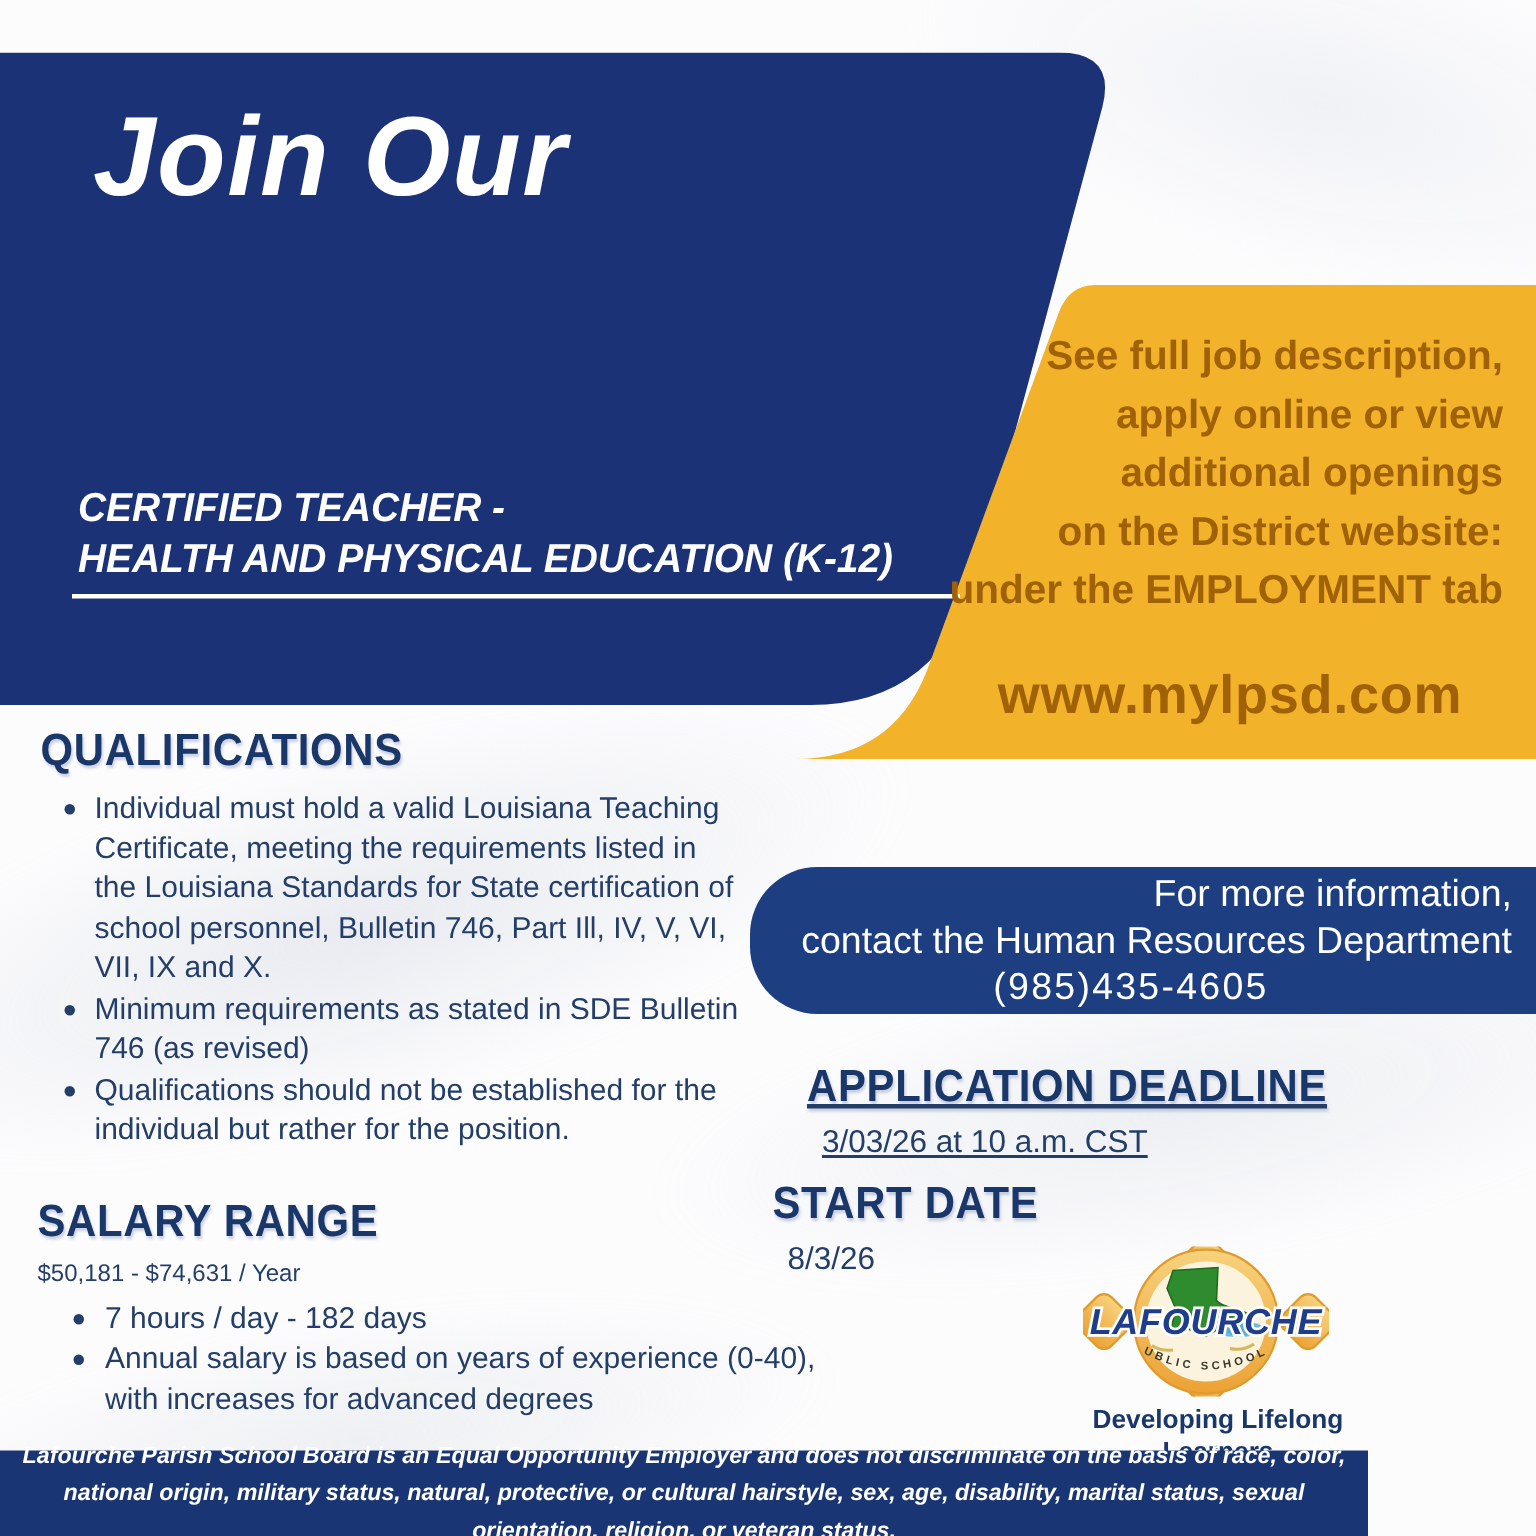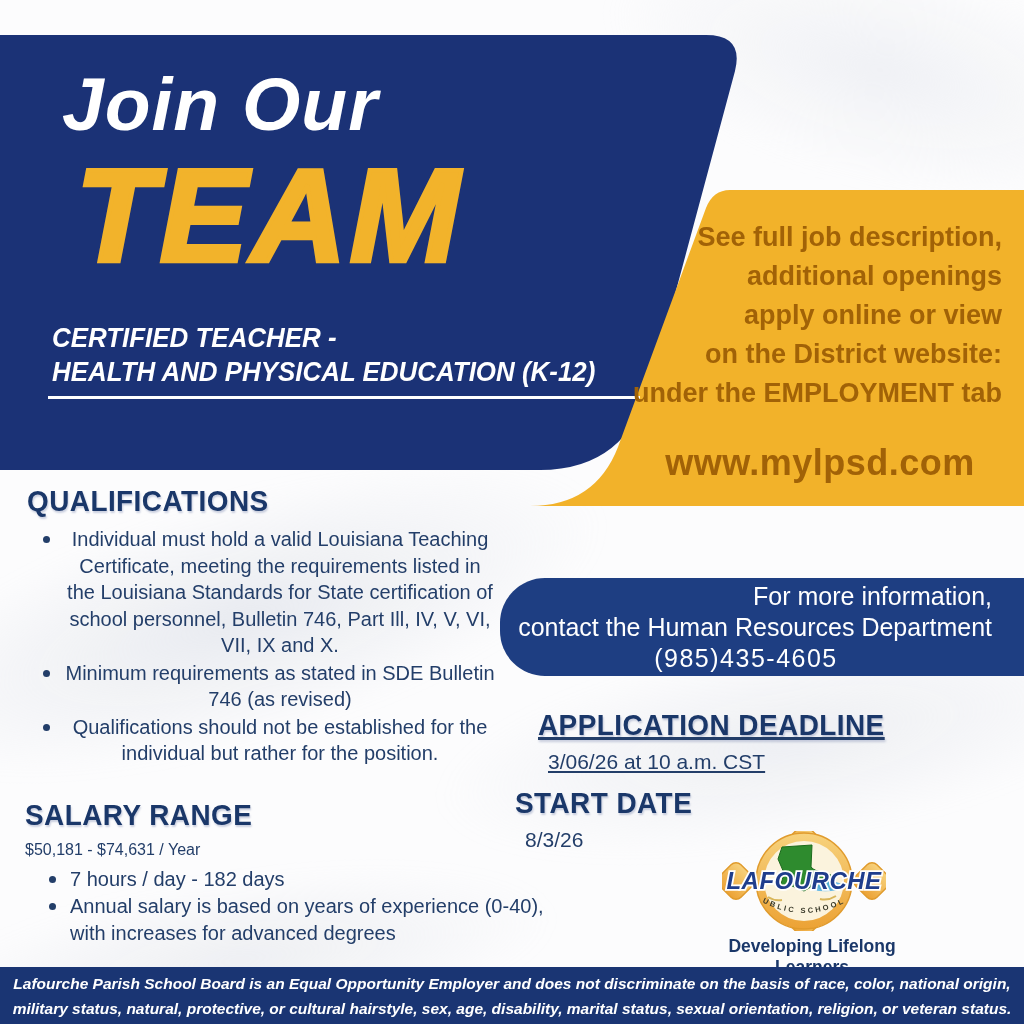--- a/index.html
+++ b/index.html
@@ -35,50 +35,50 @@
   .school{position:absolute;left:51px;top:372px;font-size:28px;letter-spacing:.5px;}
 
   
   .apply-text{position:absolute;left:500px;top:190px;width:524px;height:316px;color:#a16207;}
   .apply-lines{position:absolute;top:28px;right:22px;text-align:right;font-size:27px;line-height:39px;font-weight:bold;}
   .apply-site{position:absolute;left:150px;right:34px;bottom:22px;text-align:center;font-size:36px;font-weight:bold;letter-spacing:.5px;cursor:pointer;}
 
   
   .contact-box{position:absolute;left:500px;top:578px;width:524px;height:98px;background:#1e3e82;
     border-radius:45px 0 0 45px;display:flex;flex-direction:column;justify-content:center;
-    text-align:right;color:#fff;font-size:25px;line-height:31px;padding-right:32px;box-sizing:border-box;}
+    text-align:right;color:#fff;font-size:25px;line-height:31px;padding-right:16px;box-sizing:border-box;}
   .contact-box .phone{letter-spacing:1.5px;text-align:center;}
 
   .h-navy{color:#1a3769;font-weight:bold;letter-spacing:.5px;white-space:nowrap;
     transform:scaleX(.93);transform-origin:left center;
     text-shadow:1px 2px 2px rgba(27,51,118,.22);}
   .section-heading{font-size:30px;}
 
   
   .qualifications{position:absolute;left:27px;top:484px;width:470px;}
-  .qualifications ul{margin:8px 0 0 0;padding:0 0 0 14px;list-style:none;text-align:center;}
+  .qualifications ul{margin:8px 0 0 0;padding:0 0 0 14px;list-style:none;}
   .qualifications li{position:relative;padding-left:22px;font-size:20px;line-height:26.5px;margin-bottom:1px;}
   .qualifications li::before,.salary li::before{content:"";position:absolute;left:2px;top:10px;width:7px;height:7px;border-radius:50%;background:#233e69;}
   .salary{position:absolute;left:25px;top:798px;width:545px;}
   .salary .range{font-size:16px;margin-top:9px;}
   .salary ul{margin:7px 0 0 0;padding:0 0 0 22px;list-style:none;}
   .salary li{position:relative;padding-left:23px;font-size:20px;line-height:27px;}
 
   
   .deadline{position:absolute;left:538px;top:708px;text-decoration:underline;}
   .startdate{position:absolute;left:515px;top:786px;}
   .info-value{font-size:21px;margin:8px 0 0 10px;color:#233e69;}
 
   
   .logo-svg{position:absolute;left:722px;top:831px;}
   .tagline{position:absolute;left:702px;top:936px;width:220px;text-align:center;
     font-size:17.5px;font-weight:bold;color:#1a3769;}
 
   
-  .footer{position:absolute;left:0;bottom:0;width:1024px;height:57px;background:#1a3573;
+  .footer{position:absolute;left:0;bottom:0;width:912px;height:57px;background:#1a3573;
     display:flex;align-items:center;justify-content:center;}
   .footer-text{color:#fff;font-size:15.5px;font-weight:bold;font-style:italic;text-align:center;
     line-height:25px;padding:0 8px;}
 </style>
 </head>
 <body>
 
 <div class="canvas">
 
   <div class="streak s1"></div>
@@ -89,33 +89,32 @@
   <svg class="shape hero-shape" width="760" height="435" viewBox="0 0 760 435" aria-hidden="true">
     <path d="M0,0 H706 Q744,0 735,36 L652,345 Q628,435 540,435 H0 Z" fill="#1b3276"></path>
   </svg>
 
   <svg class="shape apply-shape" width="524" height="316" viewBox="0 0 524 316" aria-hidden="true">
     <path d="M230,0 H524 V316 H30 Q95,316 118,257 L206,18 Q213,0 230,0 Z" fill="#f2b22a"></path>
   </svg>
 
   <div class="hero">
     <div class="join-our">Join Our</div>
-    <div class="team">TEAM</div>
     <div class="cert">
       <div>CERTIFIED TEACHER -</div>
       <div>HEALTH AND PHYSICAL EDUCATION (K-12)</div>
     </div>
     <div class="hero-rule"></div>
   </div>
 
   <div class="apply-text">
     <div class="apply-lines">
       <div>See full job description,</div>
+      <div>apply online or view</div>
       <div>additional openings</div>
-      <div>apply online or view</div>
       <div>on the District website:</div>
       <div>under the EMPLOYMENT tab</div>
     </div>
     <div class="apply-site">www.mylpsd.com</div>
   </div>
 
   <div class="contact-box">
     <div>For more information,</div>
     <div>contact the Human Resources Department</div>
     <div class="phone">(985)435-4605</div>
@@ -134,21 +133,21 @@
     <div class="h-navy section-heading">SALARY RANGE</div>
     <div class="range">$50,181 - $74,631 / Year</div>
     <ul>
       <li><span>7 hours / day - 182 days</span></li>
       <li><span>Annual salary is based on years of experience (0-40), with increases for advanced degrees</span></li>
     </ul>
   </section>
 
   <section class="deadline">
     <div class="h-navy section-heading">APPLICATION DEADLINE</div>
-    <div class="info-value">3/06/26 at 10 a.m. CST</div>
+    <div class="info-value">3/03/26 at 10 a.m. CST</div>
   </section>
 
   <section class="startdate">
     <div class="h-navy section-heading">START DATE</div>
     <div class="info-value">8/3/26</div>
   </section>
 
   <svg class="logo-svg" width="164" height="100" viewBox="0 0 164 100" aria-hidden="false">
     <defs>
       <linearGradient id="gold" x1="0" y1="0" x2="0" y2="1">

